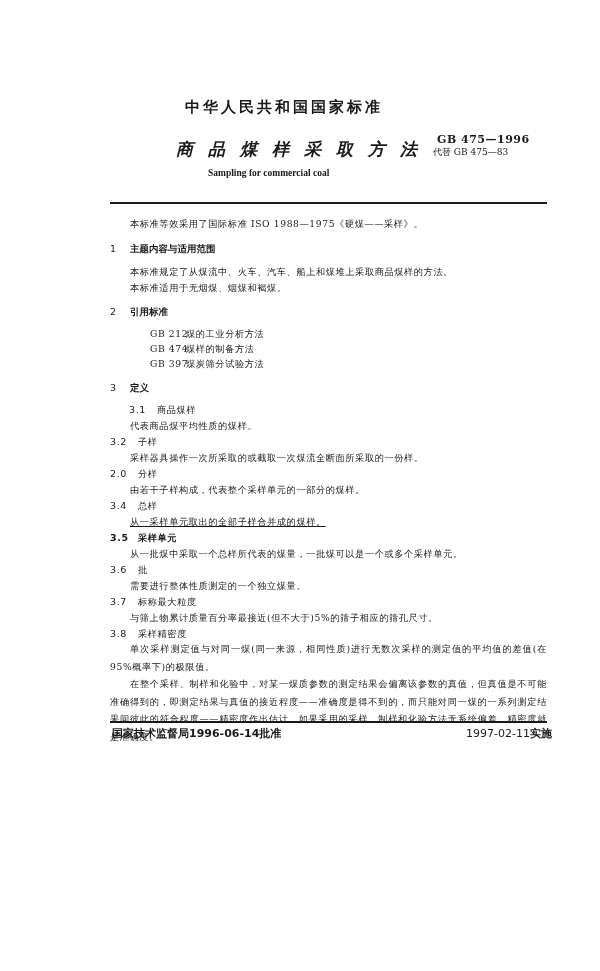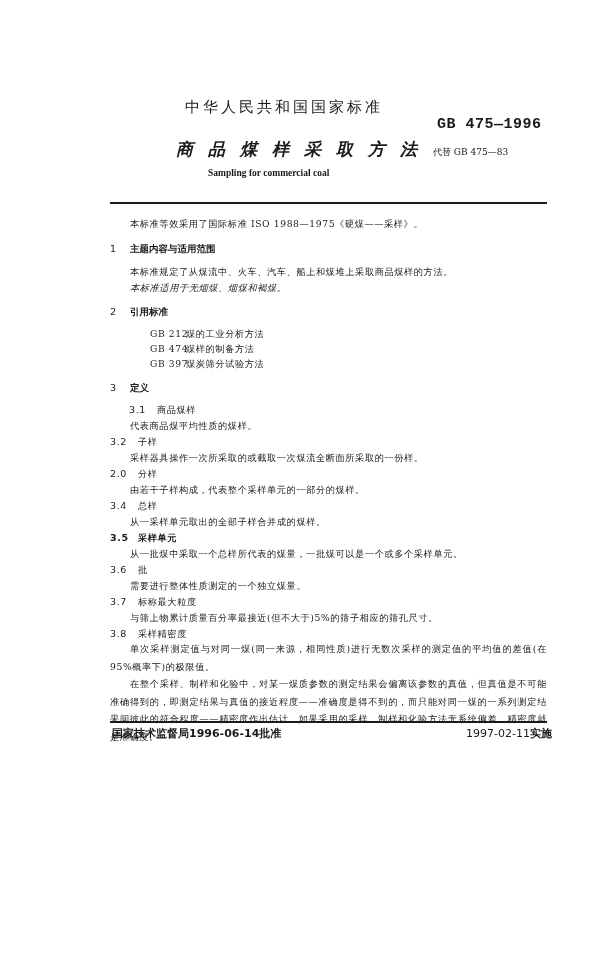--- a/index.html
+++ b/index.html
@@ -2,22 +2,22 @@
 <html><head>
 <meta charset="utf-8">
 <style>
   html, body { margin: 0; padding: 0; background: #ffffff; }
   body {
     width: 600px; height: 971px; position: relative; overflow: hidden;
     font-family: "DejaVu Serif", "Liberation Serif", serif;
     color: #1a1a1a;
   }
   .abs { position: absolute; white-space: nowrap; }
-  .std-org { left: 185px; top: 98px; font-size: 15px; font-weight: normal; letter-spacing: 3px; font-family: "DejaVu Sans", sans-serif; text-align: center; }
-  .std-code { left: 437px; top: 116px; font-size: 15px; font-weight: bold; letter-spacing: 0.5px; font-family: Liberation Mono, monospace; }
+  .std-org { left: 185px; top: 98px; font-size: 15px; font-weight: bold; letter-spacing: 3px; font-family: "DejaVu Sans", sans-serif; text-align: center; }
+  .std-code { left: 437px; top: 133px; font-size: 11px; font-weight: bold; letter-spacing: 0.5px; }
   .title { left: 176px; top: 138px; font-size: 17px; font-weight: bold; letter-spacing: 15px; font-family: "DejaVu Sans", sans-serif; font-style: italic; }
   .replaces { left: 433px; top: 146px; font-size: 9px; }
   .en-title { left: 208px; top: 168px; font-size: 9.5px; font-weight: bold; font-family: "Liberation Serif", serif; }
   .rule { position: absolute; left: 110px; width: 437px; height: 1.5px; background: #1a1a1a; }
   .rule-top { top: 202px; }
   .rule-bottom { top: 721px; }
   .para { font-size: 9.2px; letter-spacing: 0.6px; }
   .heading { font-size: 9.5px; font-weight: bold; font-family: "DejaVu Sans", sans-serif; }
   .heading .num { display: inline-block; width: 20px; font-weight: normal; }
   .subnum { display: inline-block; width: 28px; font-family: "DejaVu Sans", sans-serif; font-size: 9.5px; }
@@ -37,21 +37,21 @@
 <div class="abs en-title">Sampling for commercial coal</div>
 
 <div class="rule rule-top"></div>
 
 <div class="abs para" style="left:130px; top:218px;">本标准等效采用了国际标准 ISO 1988—1975《硬煤——采样》。</div>
 
 <div class="abs heading" style="left:110px; top:243px;">
   <span class="num">1</span><span>主题内容与适用范围</span>
 </div>
 <div class="abs para" style="left:130px; top:266px;">本标准规定了从煤流中、火车、汽车、船上和煤堆上采取商品煤样的方法。</div>
-<div class="abs para" style="left:130px; top:282px;font-style:italic;">本标准适用于无烟煤、烟煤和褐煤。</div>
+<div class="abs para" style="left:130px; top:282px;">本标准适用于无烟煤、烟煤和褐煤。</div>
 
 <div class="abs heading" style="left:110px; top:306px;">
   <span class="num">2</span><span>引用标准</span>
 </div>
 <div class="abs para" style="left:130px; top:328px;">
   <span class="refcode">GB 212</span><span>煤的工业分析方法</span>
 </div>
 <div class="abs para" style="left:130px; top:343px;">
   <span class="refcode">GB 474</span><span>煤样的制备方法</span>
 </div>
@@ -74,21 +74,21 @@
 <div class="abs para" style="left:130px; top:452px;">采样器具操作一次所采取的或截取一次煤流全断面所采取的一份样。</div>
 
 <div class="abs para" style="left:110px; top:468px;">
   <span class="subnum">2.0</span><span>分样</span>
 </div>
 <div class="abs para" style="left:130px; top:484px;">由若干子样构成，代表整个采样单元的一部分的煤样。</div>
 
 <div class="abs para" style="left:110px; top:500px;">
   <span class="subnum">3.4</span><span>总样</span>
 </div>
-<div class="abs para" style="left:130px; top:516px;">从一采样单元取出的全部子样合并成的煤样。</div>
+<div class="abs para" style="left:130px; top:516px;text-decoration:underline;">从一采样单元取出的全部子样合并成的煤样。</div>
 
 <div class="abs para" style="left:110px; top:532px;font-weight:bold;">
   <span class="subnum">3.5</span><span>采样单元</span>
 </div>
 <div class="abs para" style="left:130px; top:548px;">从一批煤中采取一个总样所代表的煤量，一批煤可以是一个或多个采样单元。</div>
 
 <div class="abs para" style="left:110px; top:564px;">
   <span class="subnum">3.6</span><span>批</span>
 </div>
 <div class="abs para" style="left:130px; top:580px;">需要进行整体性质测定的一个独立煤量。</div>

